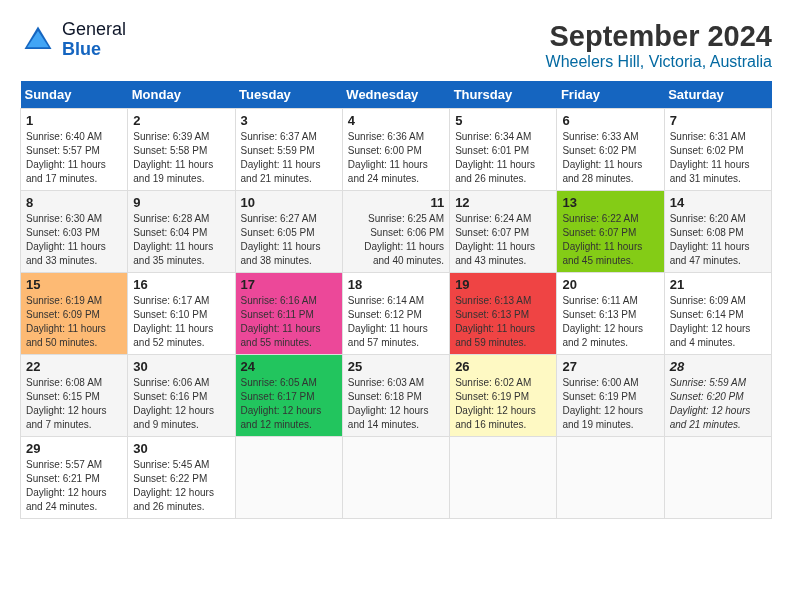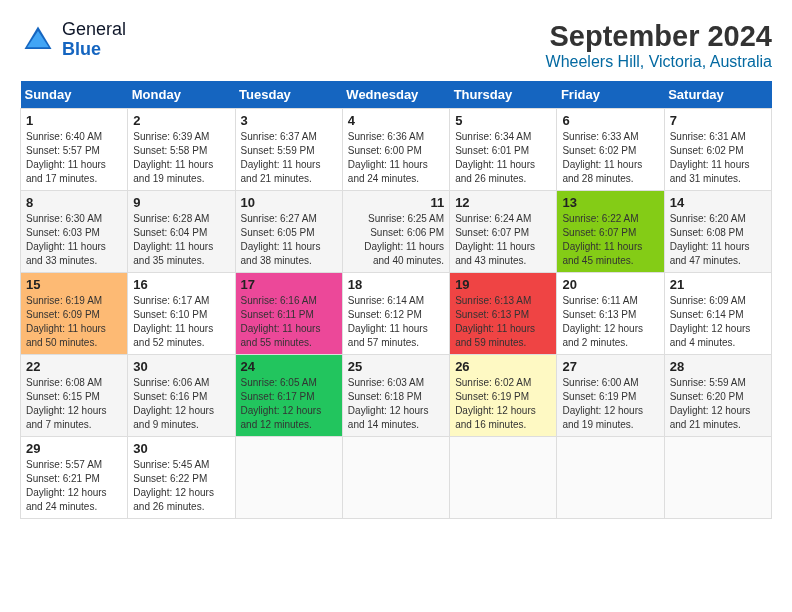--- a/index.html
+++ b/index.html
@@ -306,21 +306,21 @@
 Daylight: 12 hours
 and 16 minutes.</div>
         </td>
         <td style="background: rgb(245, 245, 245); margin-left: 16px;">
           <span class="day-num">27</span>
           <div class="day-info">Sunrise: 6:00 AM
 Sunset: 6:19 PM
 Daylight: 12 hours
 and 19 minutes.</div>
         </td>
-        <td style="background: rgb(245, 245, 245);">
+        <td style="background: rgb(245, 245, 245); font-style: italic;">
           <span class="day-num">28</span>
           <div class="day-info">Sunrise: 5:59 AM
 Sunset: 6:20 PM
 Daylight: 12 hours
 and 21 minutes.</div>
         </td>
       </tr>
       <tr>
         <td style="background: rgb(255, 255, 255); margin-left: 48px;">
           <span class="day-num">29</span>

